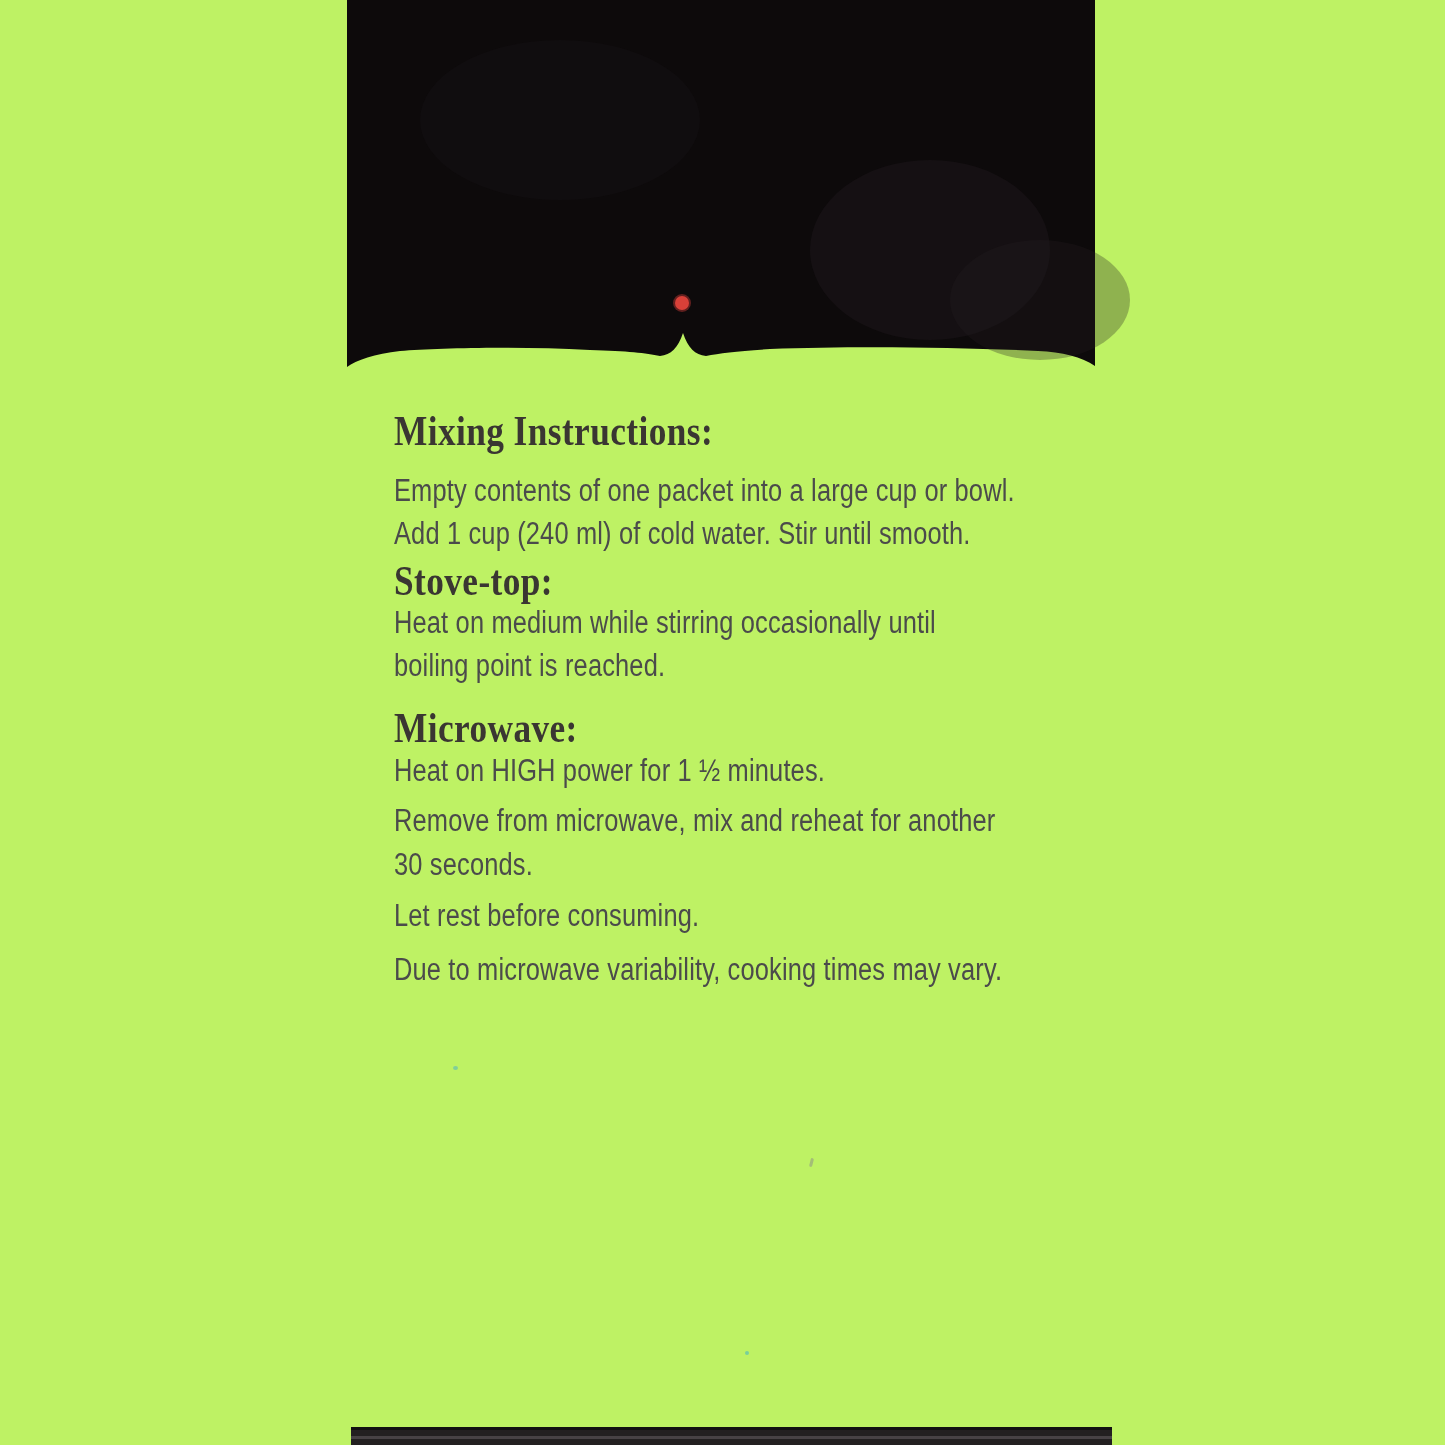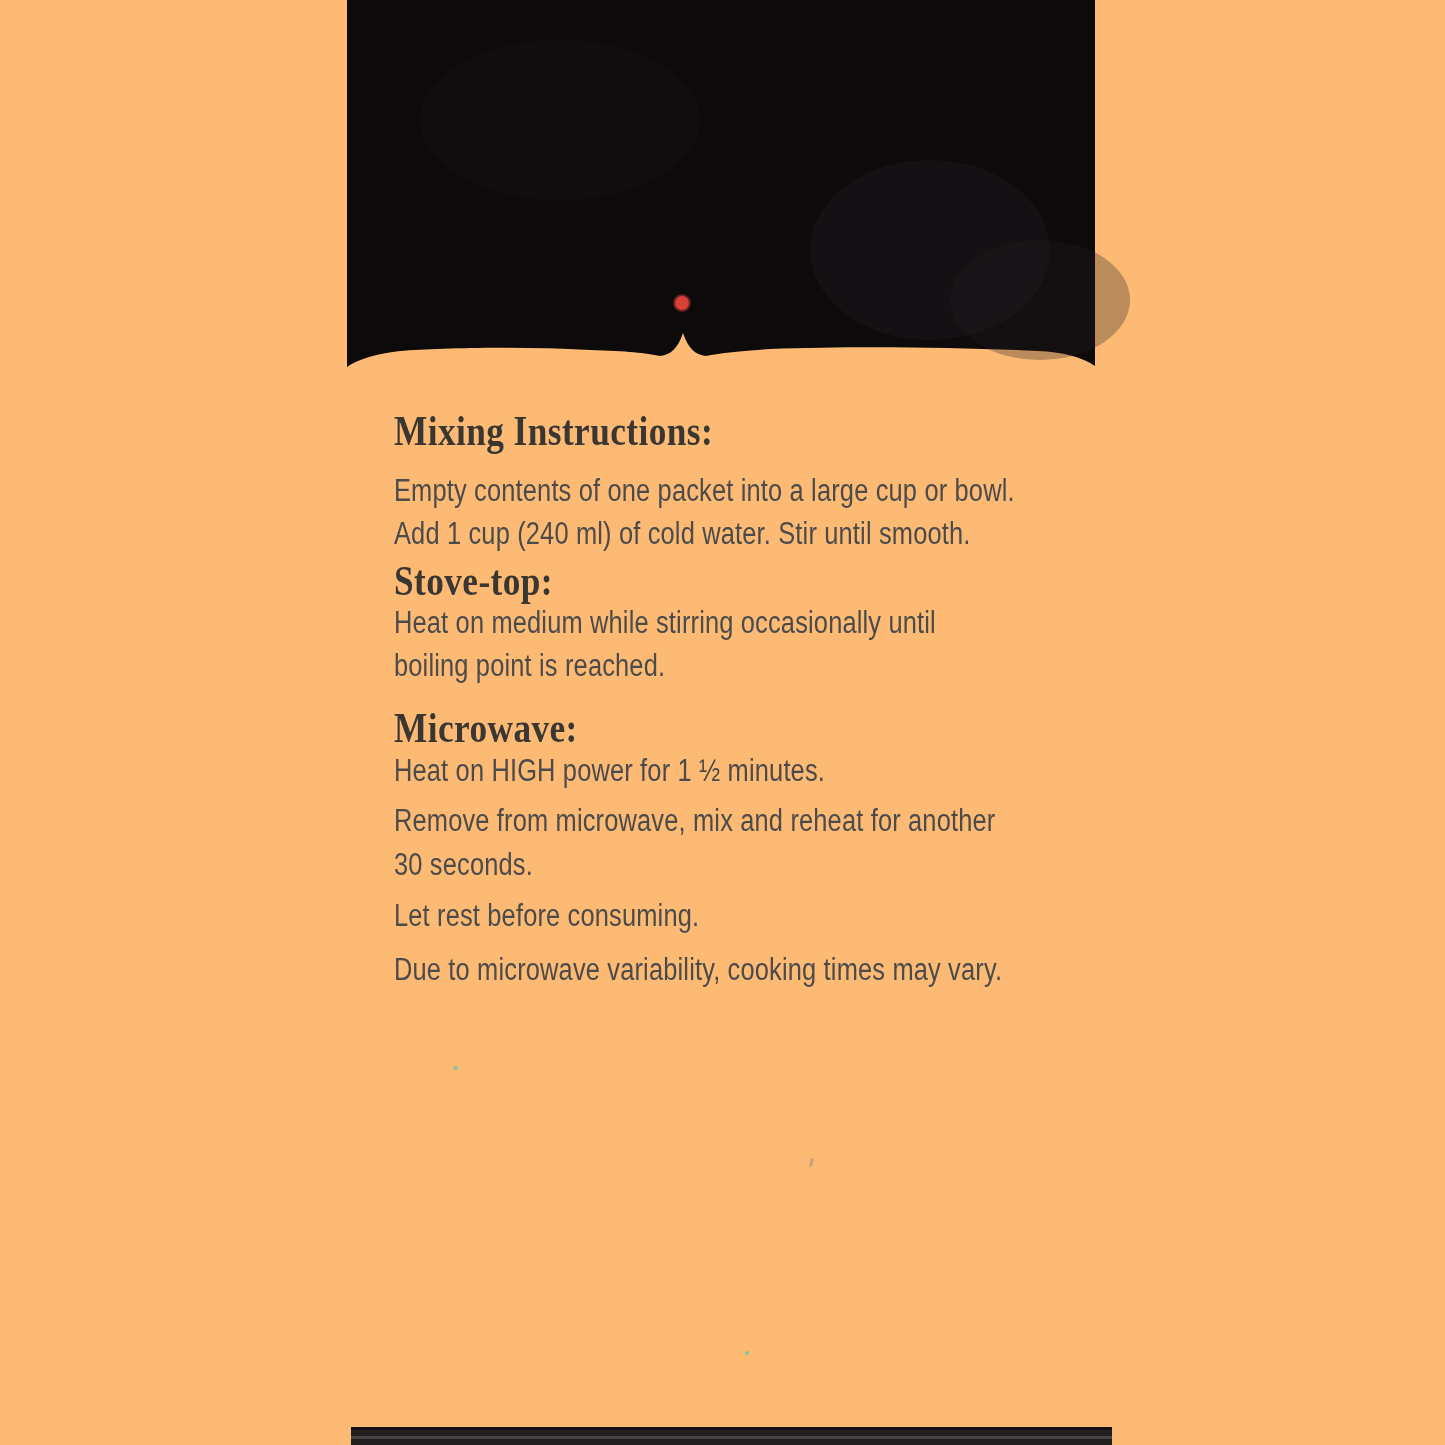--- a/index.html
+++ b/index.html
@@ -1,19 +1,19 @@
 <!DOCTYPE html>
 <html><head>
 <meta charset="utf-8">
 <style>
   html,body{margin:0;padding:0;background:#ffffff;}
   .stage{
     position:relative;
     width:1445px;height:1445px;
-    background:#fdba74;
+    background:#bef264;
     overflow:hidden;
     font-family:"Liberation Sans",sans-serif;
   }
   .panel-art{position:absolute;top:0;left:0;width:1445px;height:1445px;}
   .txt{
     position:absolute;
     left:394px;
     white-space:nowrap;
     transform-origin:0 0;
   }

